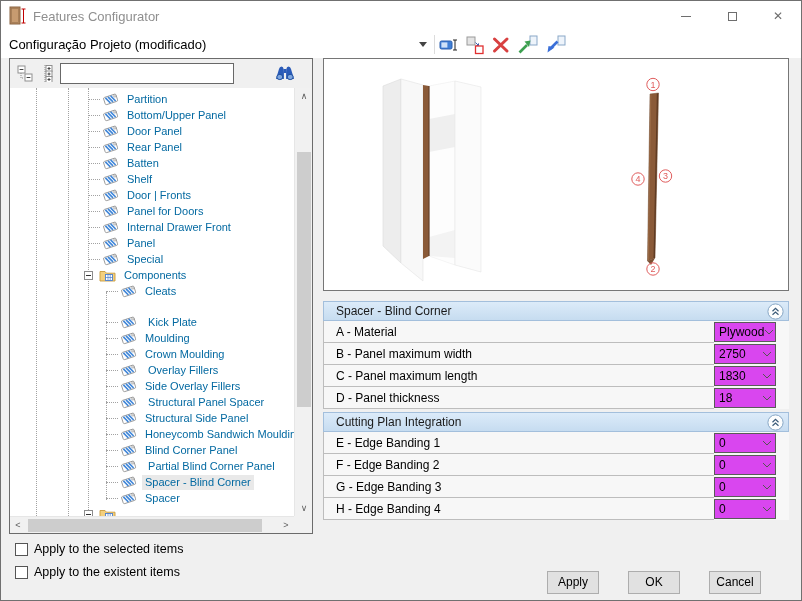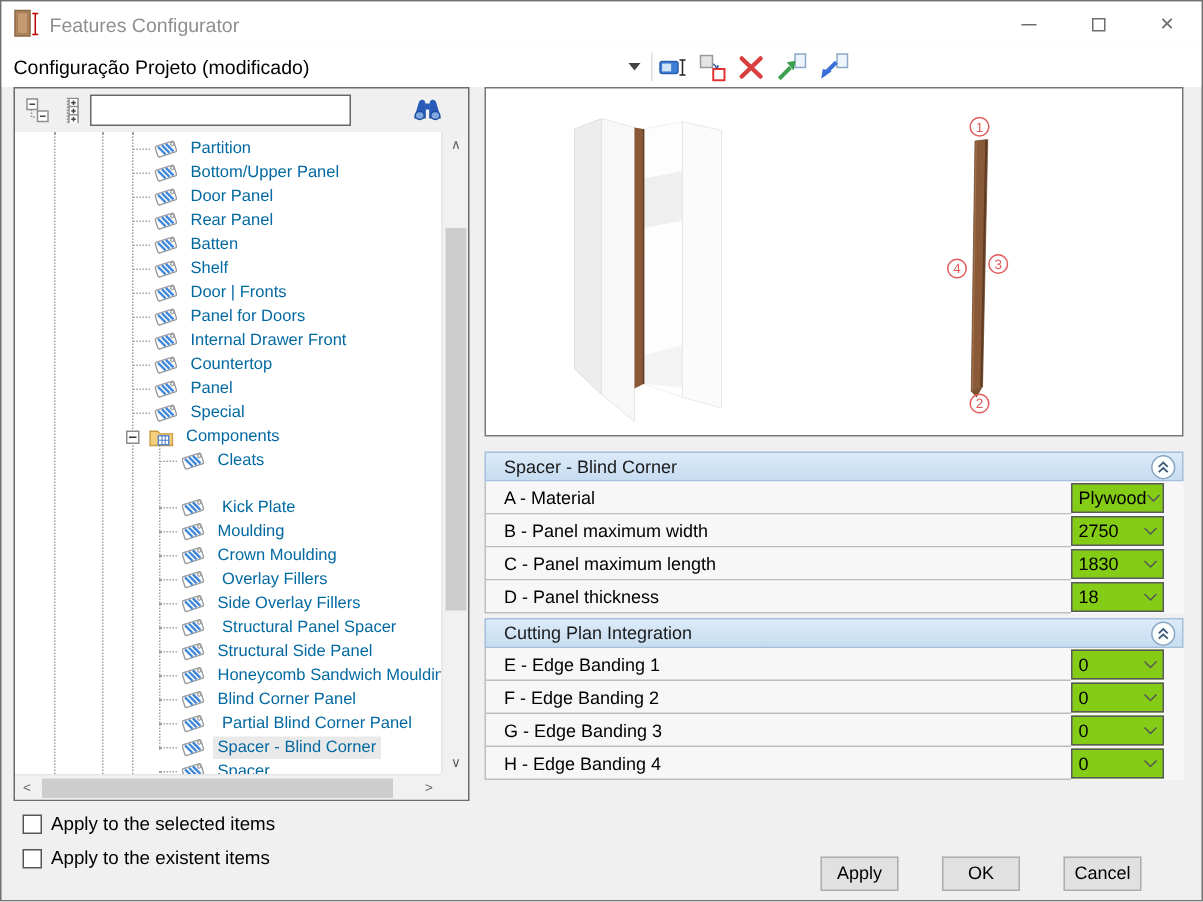--- a/index.html
+++ b/index.html
@@ -50,21 +50,21 @@
   
   .sections{position:absolute;left:322px;top:300px;width:466px;}
   .section + .section{margin-top:3px;}
   .sec-header{position:relative;height:20px;background:linear-gradient(#dcebf9,#c6dcf0);border:1px solid #a3bfdc;
               display:flex;align-items:center;padding-left:12px;font-size:12px;color:#1a1a1a;}
   .collapse-btn{position:absolute;right:4px;top:1px;width:17px;height:17px;cursor:default;}
   .prop-rows{border-left:1px solid #bdbdbd;}
   .prop-row{position:relative;height:22px;background:#f7f7f7;}
   .prop-row::after{content:'';position:absolute;left:0;right:75px;bottom:0;border-bottom:1px solid #bdbdbd;}
   .prop-label{position:absolute;left:12px;top:4px;font-size:12px;color:#000;}
-  .combo{position:absolute;right:13px;top:1px;width:62px;height:20px;background:#84cc16;border:1px solid #5a5a5a;
+  .combo{position:absolute;right:13px;top:1px;width:62px;height:20px;background:#d946ef;border:1px solid #5a5a5a;
          display:flex;align-items:center;}
   .combo-value{font-size:12px;padding-left:4px;flex:1;color:#000;}
   .combo-chevron{flex:none;margin-right:3px;display:flex;}
   
   .cb-row{position:absolute;left:14px;display:flex;align-items:center;}
   .checkbox{width:13px;height:13px;border:1px solid #555;background:#fff;flex:none;}
   .cb-label{font-size:12.5px;color:#000;margin-left:6px;}
   .btn{position:absolute;top:570px;width:52px;height:23px;background:#e1e1e1;border:1px solid #adadad;
        font-family:"Liberation Sans",sans-serif;font-size:12px;color:#000;text-align:center;line-height:21px;}
 </style>
@@ -314,35 +314,20 @@
                 <g transform="rotate(-18 8 7)">
                   <rect x="1" y="3.5" width="13" height="7.5" rx="1.2" fill="#fff" stroke="#9a9a9a" stroke-width="0.9"></rect>
                   <line x1="3" y1="4.2" x2="6.2" y2="10.6" stroke="#3f86d8" stroke-width="1.6"></line>
                   <line x1="5.8" y1="4" x2="9" y2="10.4" stroke="#3f86d8" stroke-width="1.6"></line>
                   <line x1="8.6" y1="3.9" x2="11.8" y2="10.3" stroke="#3f86d8" stroke-width="1.6"></line>
                   <circle cx="12.6" cy="5.3" r="1.1" fill="#fff" stroke="#9a9a9a" stroke-width="0.8"></circle>
                 </g>
               </svg>
             </span>
             <span class="tree-label">Internal Drawer Front</span>
-          </div>
-          <div class="tree-row" style="padding-left: 78px;">
-            <span class="conn"></span>
-            <span class="tree-icon">
-              <svg width="16" height="14" viewBox="0 0 16 14">
-                <g transform="rotate(-18 8 7)">
-                  <rect x="1" y="3.5" width="13" height="7.5" rx="1.2" fill="#fff" stroke="#9a9a9a" stroke-width="0.9"></rect>
-                  <line x1="3" y1="4.2" x2="6.2" y2="10.6" stroke="#3f86d8" stroke-width="1.6"></line>
-                  <line x1="5.8" y1="4" x2="9" y2="10.4" stroke="#3f86d8" stroke-width="1.6"></line>
-                  <line x1="8.6" y1="3.9" x2="11.8" y2="10.3" stroke="#3f86d8" stroke-width="1.6"></line>
-                  <circle cx="12.6" cy="5.3" r="1.1" fill="#fff" stroke="#9a9a9a" stroke-width="0.8"></circle>
-                </g>
-              </svg>
-            </span>
-            <span class="tree-label">Countertop</span>
           </div>
           <div class="tree-row" style="padding-left: 78px;">
             <span class="conn"></span>
             <span class="tree-icon">
               <svg width="16" height="14" viewBox="0 0 16 14">
                 <g transform="rotate(-18 8 7)">
                   <rect x="1" y="3.5" width="13" height="7.5" rx="1.2" fill="#fff" stroke="#9a9a9a" stroke-width="0.9"></rect>
                   <line x1="3" y1="4.2" x2="6.2" y2="10.6" stroke="#3f86d8" stroke-width="1.6"></line>
                   <line x1="5.8" y1="4" x2="9" y2="10.4" stroke="#3f86d8" stroke-width="1.6"></line>
                   <line x1="8.6" y1="3.9" x2="11.8" y2="10.3" stroke="#3f86d8" stroke-width="1.6"></line>

